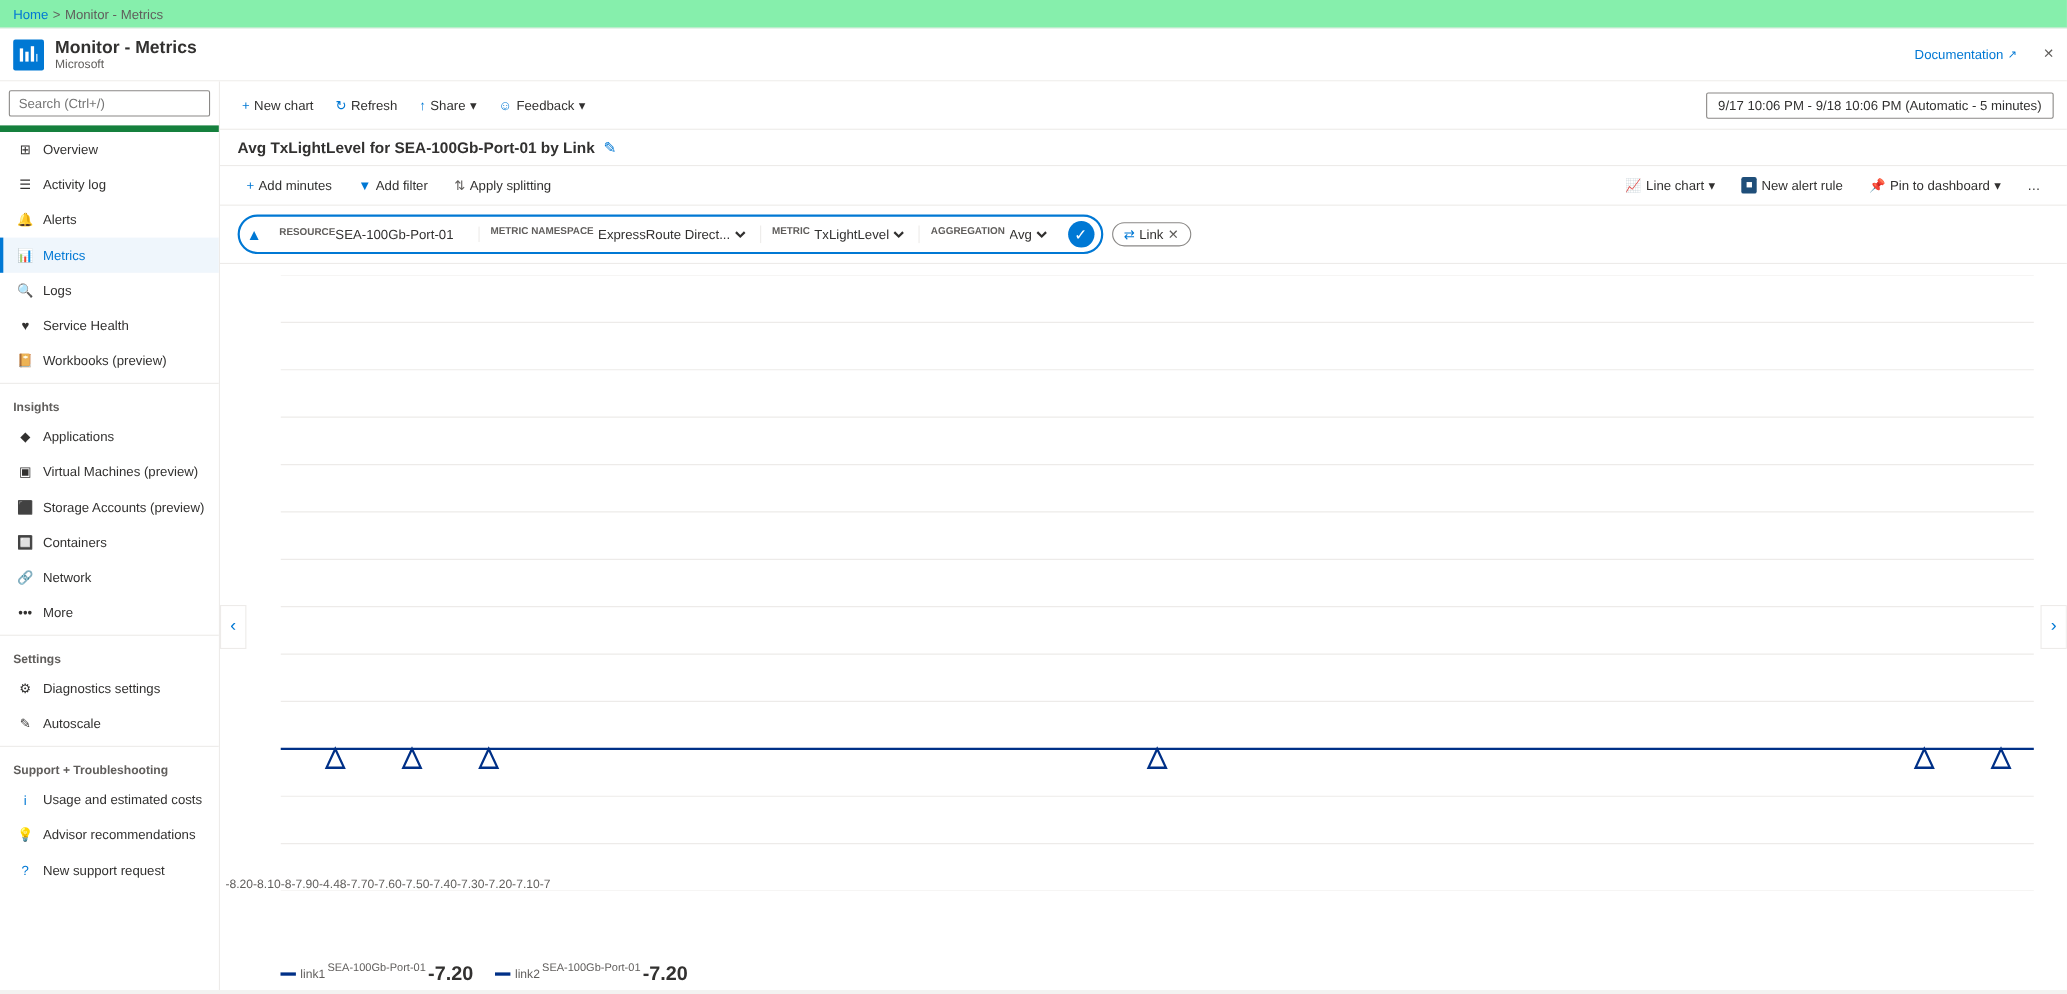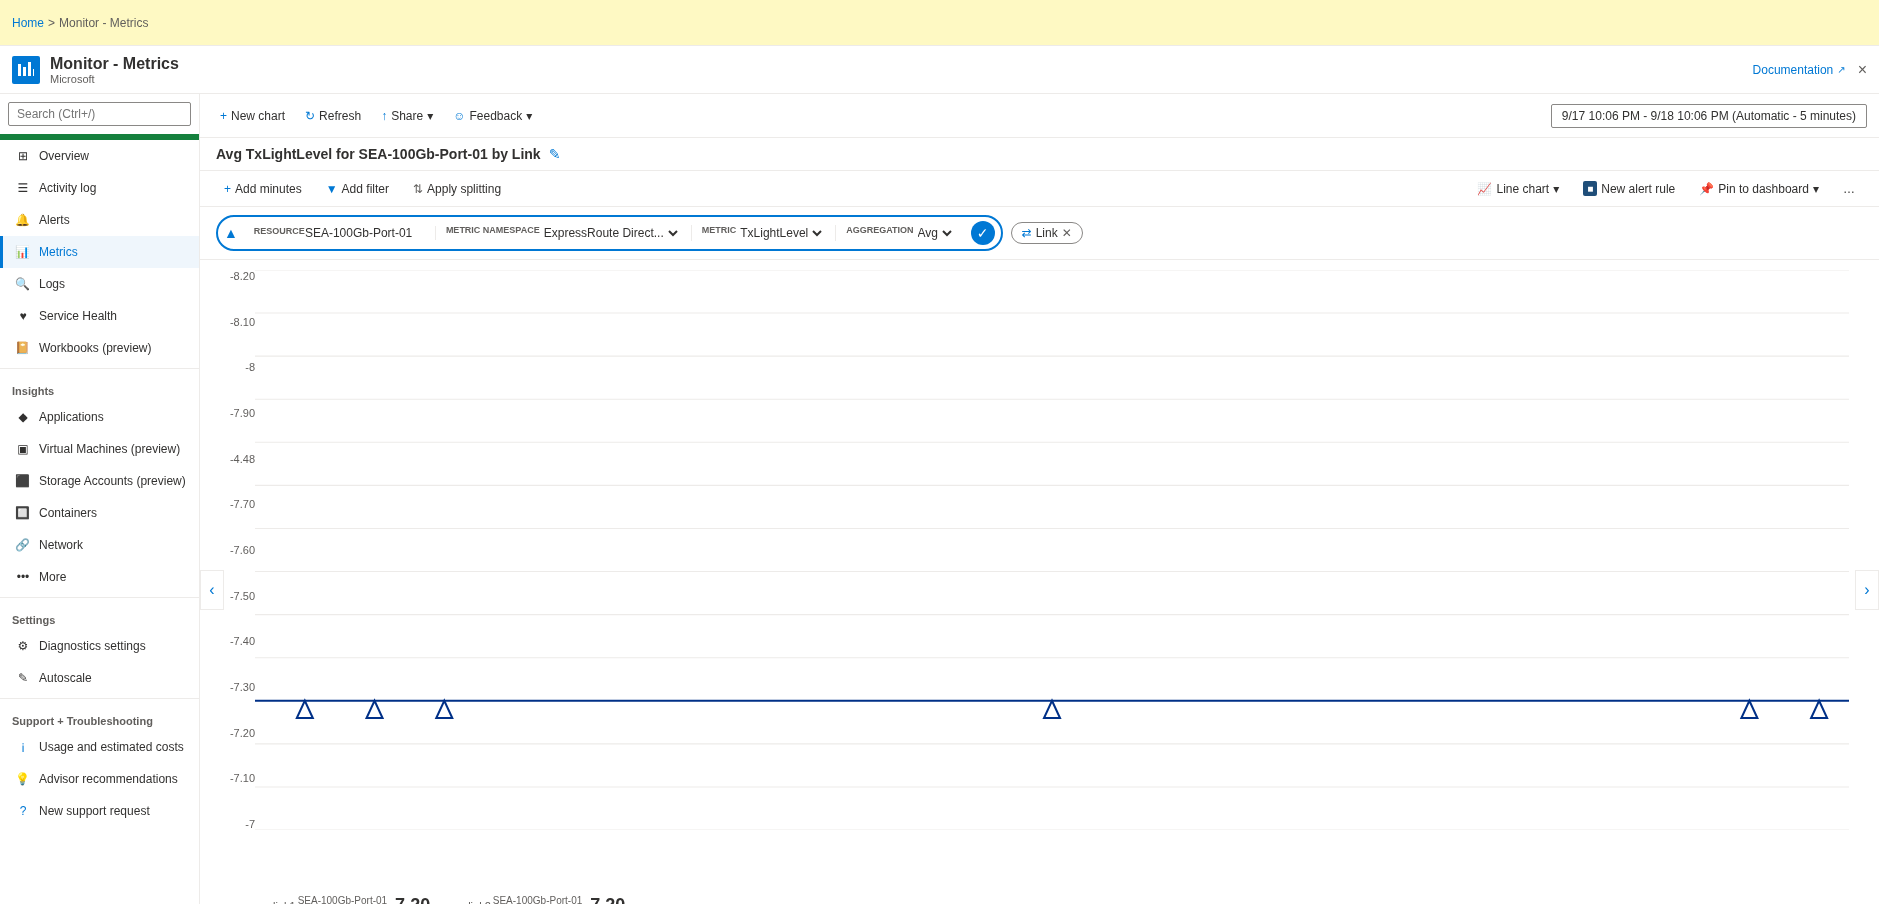--- a/index.html
+++ b/index.html
@@ -1,21 +1,21 @@
 <!DOCTYPE html>
 <html><head>
   <meta charset="utf-8">
   <style>
     * { box-sizing: border-box; margin: 0; padding: 0; }
     body { font-family: 'Segoe UI', Arial, sans-serif; font-size: 12px; background: #f3f2f1; color: #323130; overflow: hidden; }
 
     
     .top-bar {
-      height: 46px;
-      background: #fef9c3;
+      height: 26px;
+      background: #86efac;
       border-bottom: 1px solid #edebe9;
       display: flex;
       align-items: center;
       padding: 0 12px;
       font-size: 12px;
     }
     .breadcrumb { display: flex; align-items: center; gap: 4px; color: #0078d4; }
     .breadcrumb span { color: #605e5c; }
     .breadcrumb a { color: #0078d4; text-decoration: none; cursor: pointer; }
 
@@ -28,21 +28,21 @@
       align-items: center;
       padding: 0 12px;
       justify-content: space-between;
     }
     .app-header-left { display: flex; align-items: center; gap: 10px; }
     .app-icon { width: 28px; height: 28px; background: #0078d4; border-radius: 2px; display: flex; align-items: center; justify-content: center; }
     .app-icon svg { width: 20px; height: 20px; fill: #fff; }
     .app-title-block {}
     .app-title { font-size: 16px; font-weight: 600; color: #323130; }
     .app-subtitle { font-size: 11px; color: #605e5c; }
-    .app-header-right { display: flex; align-items: center; gap: 12px; justify-content: flex-end; }
+    .app-header-right { display: flex; align-items: center; gap: 24px; justify-content: flex-end; }
     .doc-link { color: #0078d4; font-size: 12px; text-decoration: none; display: flex; align-items: center; gap: 4px; cursor: pointer; }
 
     
     .main-layout { display: flex; height: calc(100vh - 78px); }
 
     
     .sidebar {
       width: 200px;
       min-width: 200px;
       background: #fff;
@@ -522,21 +522,21 @@
         <polygon points="50,400 42,416 58,416" fill="none" stroke="#003087" stroke-width="2"></polygon>
         <polygon points="120,400 112,416 128,416" fill="none" stroke="#003087" stroke-width="2"></polygon>
         <polygon points="190,400 182,416 198,416" fill="none" stroke="#003087" stroke-width="2"></polygon>
 
         <polygon points="800,400 792,416 808,416" fill="none" stroke="#003087" stroke-width="2"></polygon>
 
         <polygon points="1500,400 1492,416 1508,416" fill="none" stroke="#003087" stroke-width="2"></polygon>
         <polygon points="1570,400 1562,416 1578,416" fill="none" stroke="#003087" stroke-width="2"></polygon>
       </svg>
 
-      <div style="position:absolute;left:5px;top:10px;bottom:90px;width:50px;display:flex;flex-direction:column;justify-content:space-between;align-items:flex-end;">
+      <div style="position:absolute;left:5px;top:10px;bottom:90px;width:50px;display:flex;flex-direction:row;justify-content:space-between;align-items:flex-end;">
         <span class="y-label">-8.20</span>
         <span class="y-label">-8.10</span>
         <span class="y-label">-8</span>
         <span class="y-label">-7.90</span>
         <span class="y-label">-4.48</span>
         <span class="y-label">-7.70</span>
         <span class="y-label">-7.60</span>
         <span class="y-label">-7.50</span>
         <span class="y-label">-7.40</span>
         <span class="y-label">-7.30</span>

